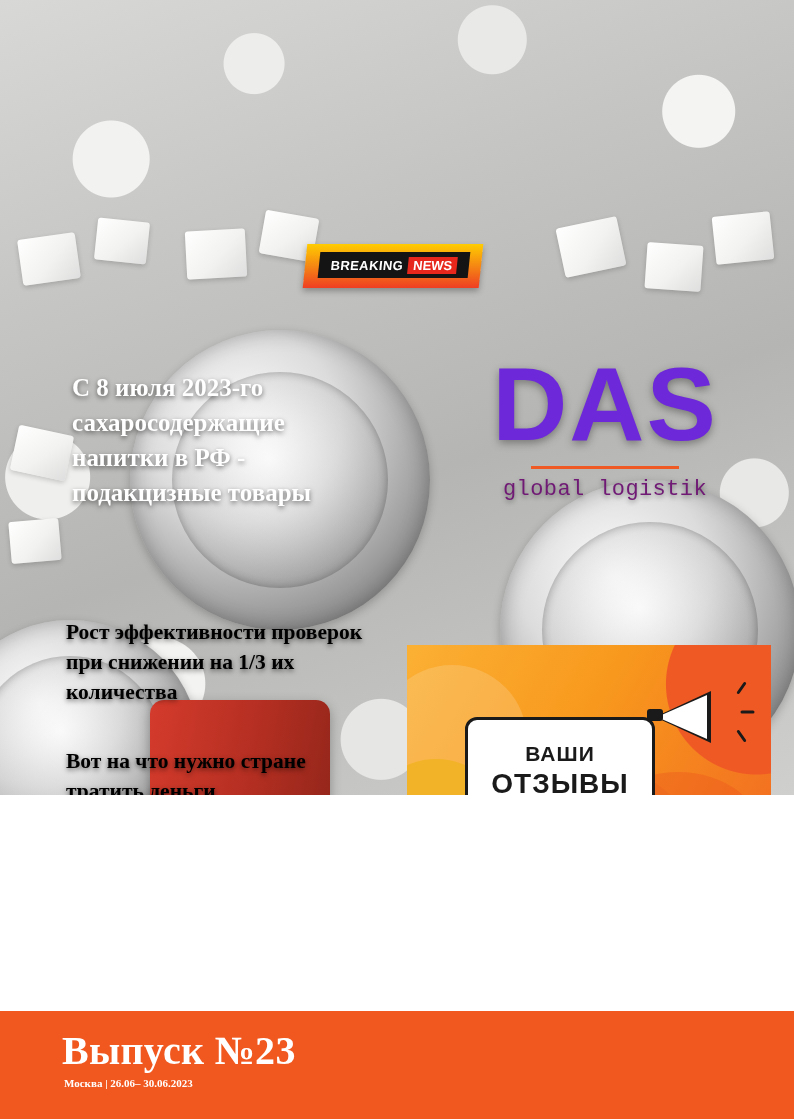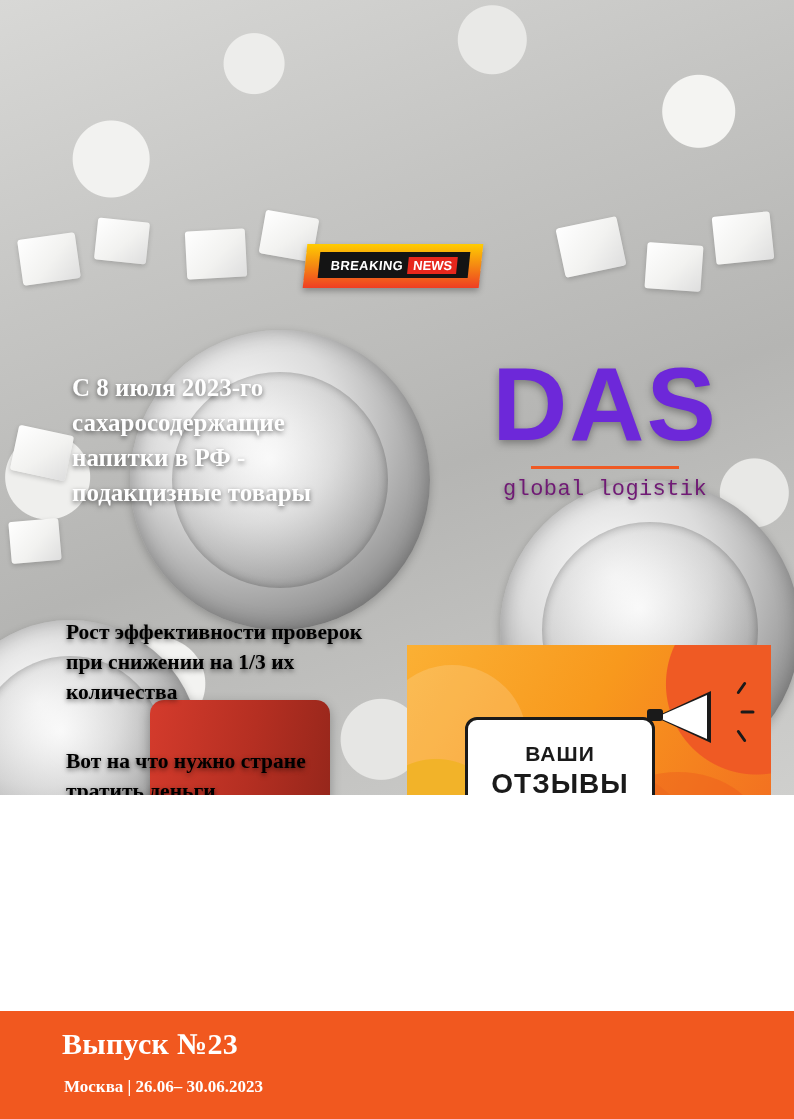--- a/index.html
+++ b/index.html
@@ -376,30 +376,30 @@
     height: 108px;
     background: #f1581f;
     color: #ffffff;
   }
   .issue {
     position: absolute;
     left: 62px;
     top: 16px;
     font-family: "Liberation Serif", serif;
     font-weight: 700;
-    font-size: 30px;
+    font-size: 40px;
     letter-spacing: 0.3px;
   }
   .issue-sub {
     position: absolute;
     left: 64px;
     top: 66px;
     font-family: "Liberation Serif", serif;
     font-weight: 700;
-    font-size: 17px;
+    font-size: 11px;
   }
   .tags {
     position: absolute;
     right: 104px;
     top: 66px;
     display: flex;
     gap: 30px;
     font-family: "Liberation Serif", serif;
     font-weight: 700;
     font-size: 17px;

